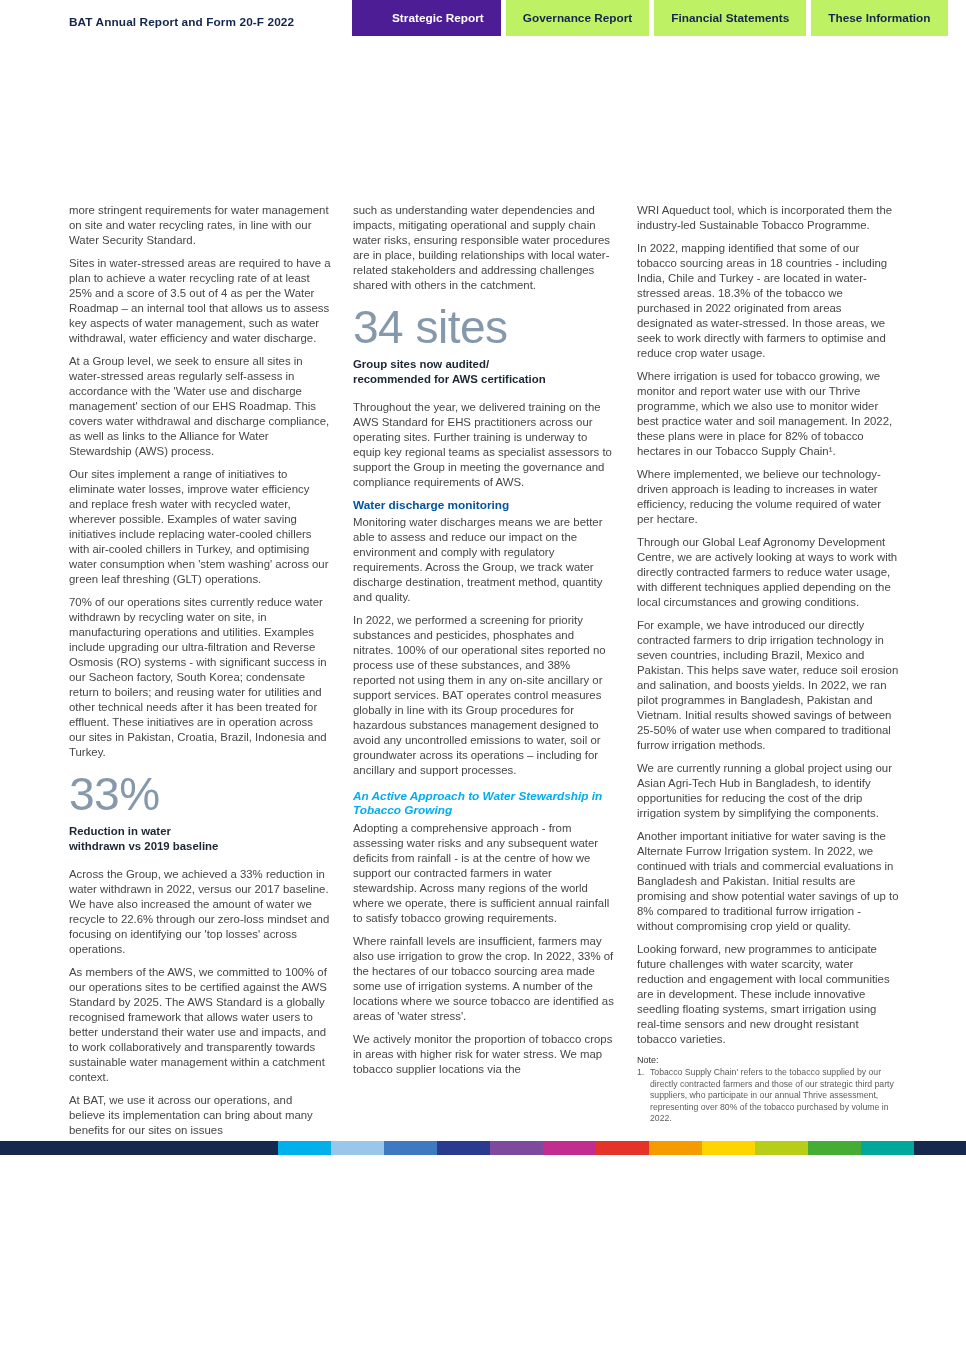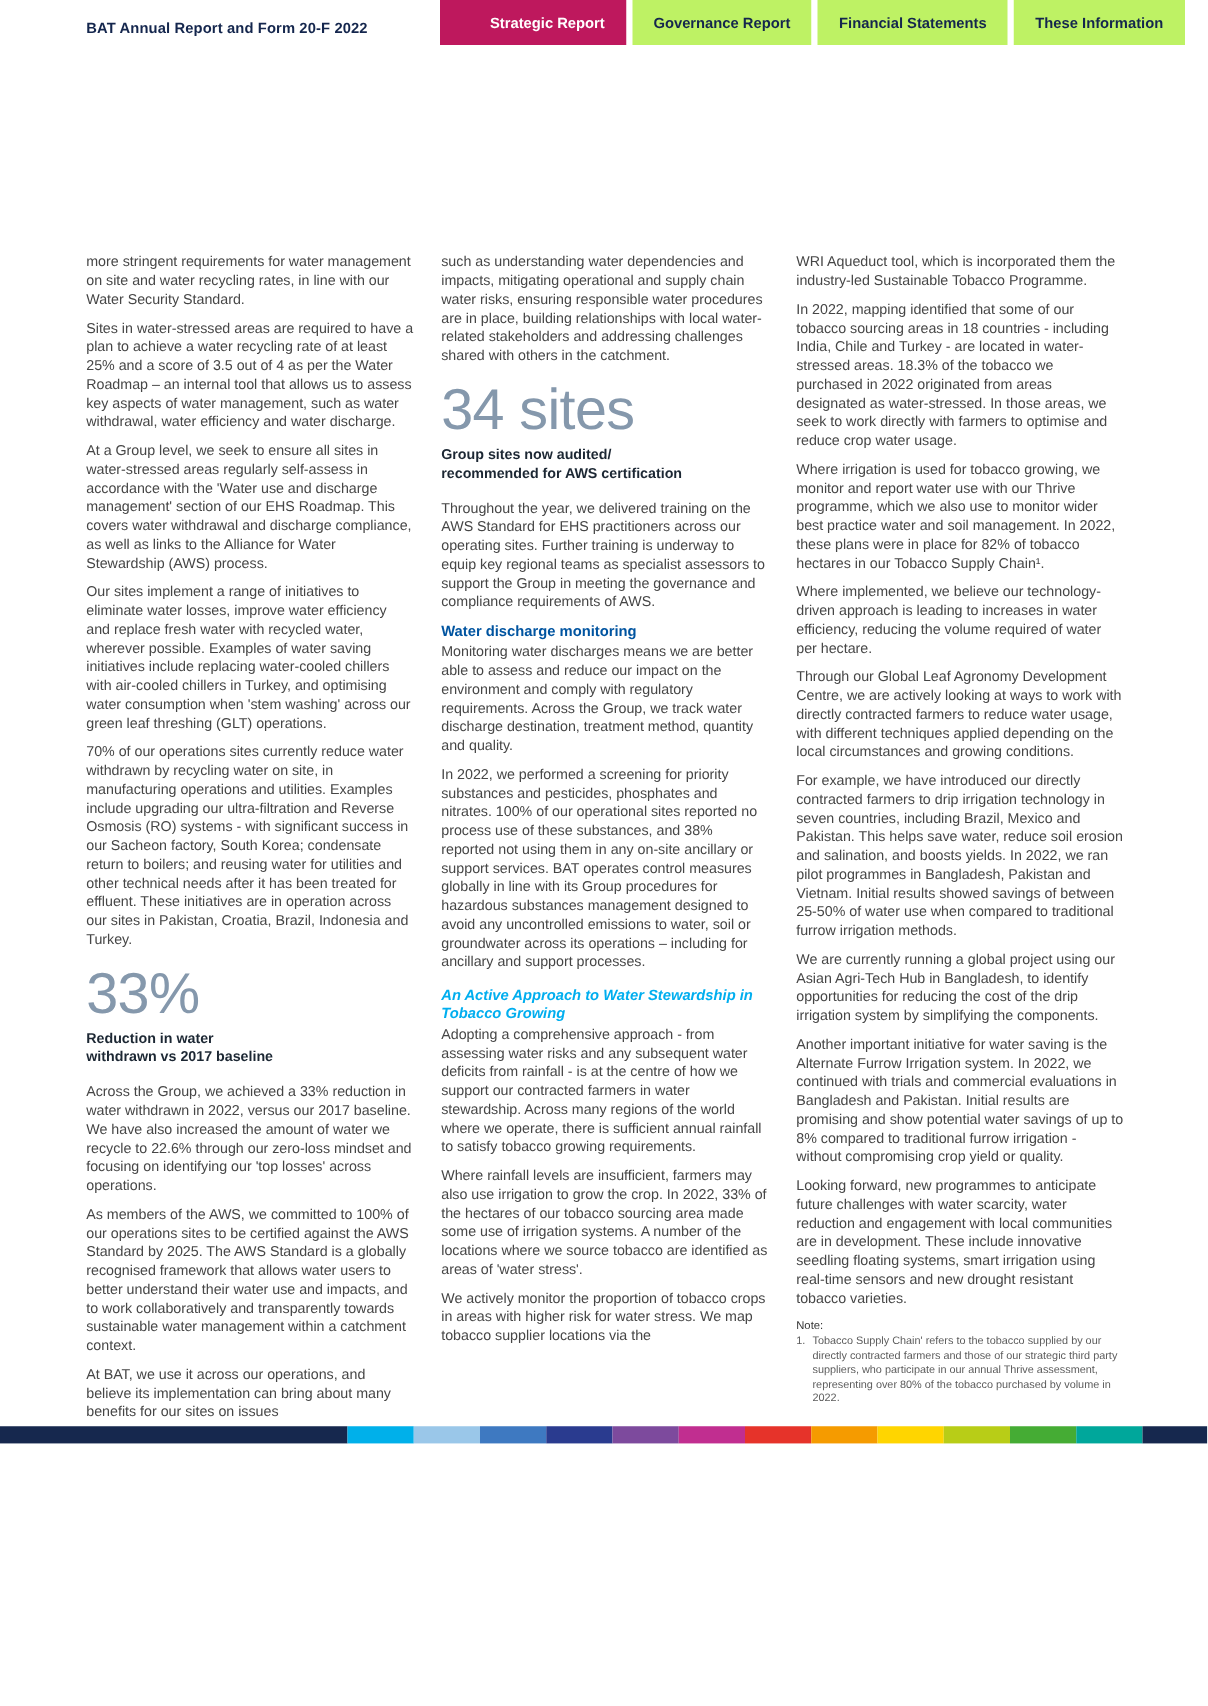--- a/index.html
+++ b/index.html
@@ -5,21 +5,21 @@
   * { margin:0; padding:0; box-sizing:border-box; }
   html,body { background:#ffffff; }
   body { font-family:"Liberation Sans", sans-serif; }
   .page { position:relative; width:966px; height:1155px; background:#ffffff; overflow:hidden; }
 
   
   .brand { position:absolute; left:69px; top:15px; font-size:11.8px; font-weight:700; color:#14264d; letter-spacing:.1px; }
   .tabs { position:absolute; left:352px; top:0; display:flex; gap:5px; height:36px; }
   .tab { height:36px; display:flex; align-items:center; justify-content:center; padding:0 17px;
          background:#bef264; color:#14264d; font-size:11.8px; font-weight:700; cursor:pointer; white-space:nowrap; }
-  .tab.active { background:#be185d; color:#ffffff;padding-left:40px; }
+  .tab.active { background:#4c1d95; color:#ffffff;padding-left:40px; }
 
   
   .content { position:absolute; top:203px; left:69px; width:830px; display:flex; gap:22px; }
   .col { width:262px; flex:0 0 262px; }
   .body-p { font-size:11.4px; line-height:15px; color:#464646; margin-bottom:8px; }
 
   
   .stat { margin:10px 0 14px; }
   .stat-value { font-size:46px; font-weight:400; color:#8598ac; line-height:1.05; letter-spacing:-0.5px; }
   .stat-caption { font-size:11.4px; font-weight:700; color:#1c2733; line-height:14.5px; margin-top:6px; white-space:pre-line; }
@@ -57,21 +57,21 @@
   <main class="content">
     <div class="col">
         <p class="body-p">more stringent requirements for water management on site and water recycling rates, in line with our Water Security Standard.</p>
         <p class="body-p">Sites in water-stressed areas are required to have a plan to achieve a water recycling rate of at least 25% and a score of 3.5 out of 4 as per the Water Roadmap – an internal tool that allows us to assess key aspects of water management, such as water withdrawal, water efficiency and water discharge.</p>
         <p class="body-p">At a Group level, we seek to ensure all sites in water-stressed areas regularly self-assess in accordance with the 'Water use and discharge management' section of our EHS Roadmap. This covers water withdrawal and discharge compliance, as well as links to the Alliance for Water Stewardship (AWS) process.</p>
         <p class="body-p">Our sites implement a range of initiatives to eliminate water losses, improve water efficiency and replace fresh water with recycled water, wherever possible. Examples of water saving initiatives include replacing water-cooled chillers with air-cooled chillers in Turkey, and optimising water consumption when 'stem washing' across our green leaf threshing (GLT) operations.</p>
         <p class="body-p">70% of our operations sites currently reduce water withdrawn by recycling water on site, in manufacturing operations and utilities. Examples include upgrading our ultra-filtration and Reverse Osmosis (RO) systems - with significant success in our Sacheon factory, South Korea; condensate return to boilers; and reusing water for utilities and other technical needs after it has been treated for effluent. These initiatives are in operation across our sites in Pakistan, Croatia, Brazil, Indonesia and Turkey.</p>
         <div class="stat">
           <div class="stat-value">33%</div>
           <div class="stat-caption">Reduction in water
-withdrawn vs 2017 baseline</div>
+withdrawn vs 2019 baseline</div>
         </div>
         <p class="body-p">Across the Group, we achieved a 33% reduction in water withdrawn in 2022, versus our 2017 baseline. We have also increased the amount of water we recycle to 22.6% through our zero-loss mindset and focusing on identifying our 'top losses' across operations.</p>
         <p class="body-p">As members of the AWS, we committed to 100% of our operations sites to be certified against the AWS Standard by 2025. The AWS Standard is a globally recognised framework that allows water users to better understand their water use and impacts, and to work collaboratively and transparently towards sustainable water management within a catchment context.</p>
         <p class="body-p">At BAT, we use it across our operations, and believe its implementation can bring about many benefits for our sites on issues</p>
       </div>
     <div class="col">
         <p class="body-p">such as understanding water dependencies and impacts, mitigating operational and supply chain water risks, ensuring responsible water procedures are in place, building relationships with local water-related stakeholders and addressing challenges shared with others in the catchment.</p>
         <div class="stat">
           <div class="stat-value">34 sites</div>
           <div class="stat-caption">Group sites now audited/

